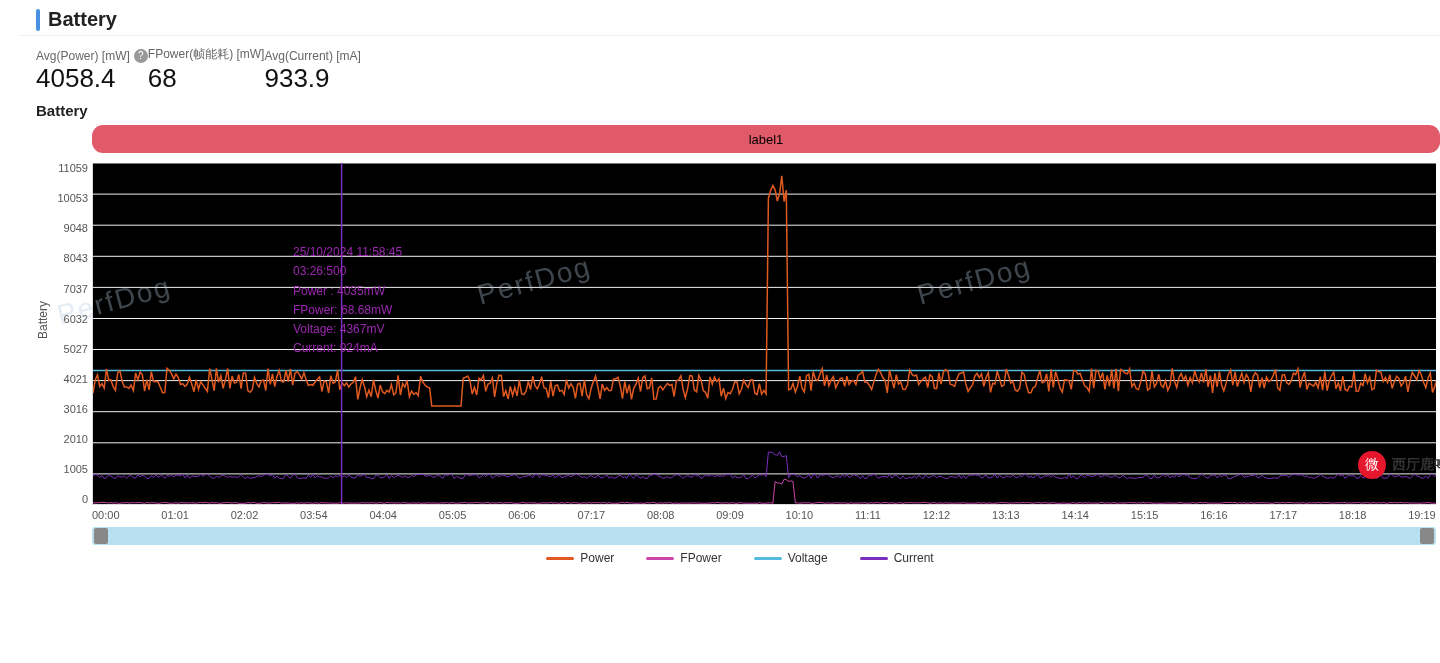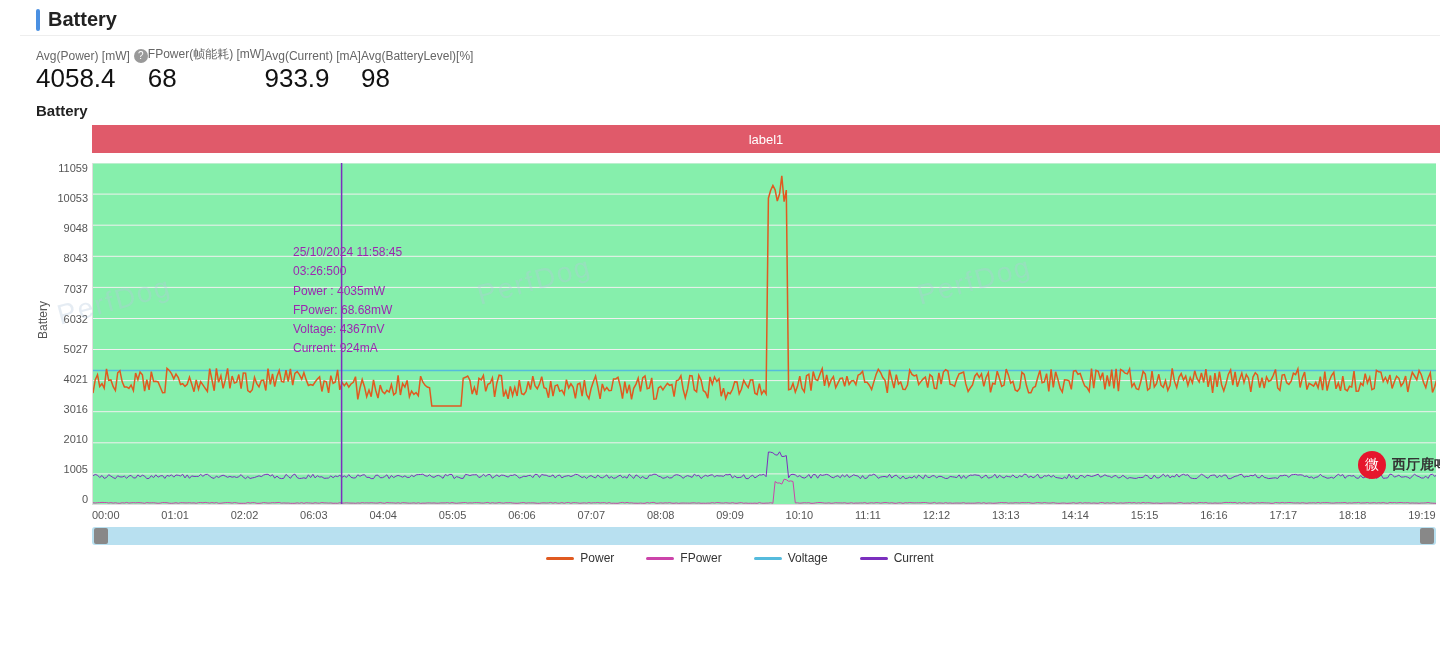--- a/index.html
+++ b/index.html
@@ -98,25 +98,25 @@
     }
 
     
     .label-bar {
       position: absolute;
       top: 0;
       left: 56px;
       right: 4px;
       height: 28px;
       background: #e05a6a;
-      border-radius: 0;
+      border-radius: 11px;
       display: flex;
       align-items: center;
       justify-content: center;
-      color: #ffffff;
+      color: #000000;
       font-size: 13px;
       z-index: 5;
     }
 
     
     .y-axis {
       position: absolute;
       left: 0;
       top: 38px;
       bottom: 40px;
@@ -133,21 +133,21 @@
       line-height: 1;
     }
 
     
     .chart-plot {
       position: absolute;
       left: 56px;
       right: 8px;
       top: 38px;
       bottom: 40px;
-      background: #86efac;
+      background: #000000;
       border-left: 1px solid #ddd;
       border-bottom: 1px solid #ddd;
       overflow: hidden;
     }
 
     
     .x-axis {
       position: absolute;
       left: 56px;
       right: 8px;
@@ -276,24 +276,20 @@
     <div class="stat-label">Avg(Power) [mW]<span class="info-icon">?</span></div>
     <div class="stat-value">4058.4</div>
   </div>
       <div class="stat-item">
     <div class="stat-label">FPower(帧能耗) [mW]</div>
     <div class="stat-value">68</div>
   </div>
       <div class="stat-item">
     <div class="stat-label">Avg(Current) [mA]</div>
     <div class="stat-value">933.9</div>
-  </div>
-      <div class="stat-item">
-    <div class="stat-label">Avg(BatteryLevel)[%]</div>
-    <div class="stat-value">98</div>
   </div>
     </div>
 
   <div class="chart-section">
     <div class="chart-title">Battery</div>
 
     <div class="chart-container" id="chart-container">
 
       <div class="label-bar">
         <span>label1</span>
@@ -348,25 +344,25 @@
   <div>FPower: 68.68mW</div>
   <div>Voltage: 4367mV</div>
   <div>Current: 924mA</div>
 </div>
         </div>
 
       <div class="x-axis" id="x-axis">
           <span class="x-axis-label">00:00</span>
           <span class="x-axis-label">01:01</span>
           <span class="x-axis-label">02:02</span>
-          <span class="x-axis-label">06:03</span>
+          <span class="x-axis-label">03:54</span>
           <span class="x-axis-label">04:04</span>
           <span class="x-axis-label">05:05</span>
           <span class="x-axis-label">06:06</span>
-          <span class="x-axis-label">07:07</span>
+          <span class="x-axis-label">07:17</span>
           <span class="x-axis-label">08:08</span>
           <span class="x-axis-label">09:09</span>
           <span class="x-axis-label">10:10</span>
           <span class="x-axis-label">11:11</span>
           <span class="x-axis-label">12:12</span>
           <span class="x-axis-label">13:13</span>
           <span class="x-axis-label">14:14</span>
           <span class="x-axis-label">15:15</span>
           <span class="x-axis-label">16:16</span>
           <span class="x-axis-label">17:17</span>

